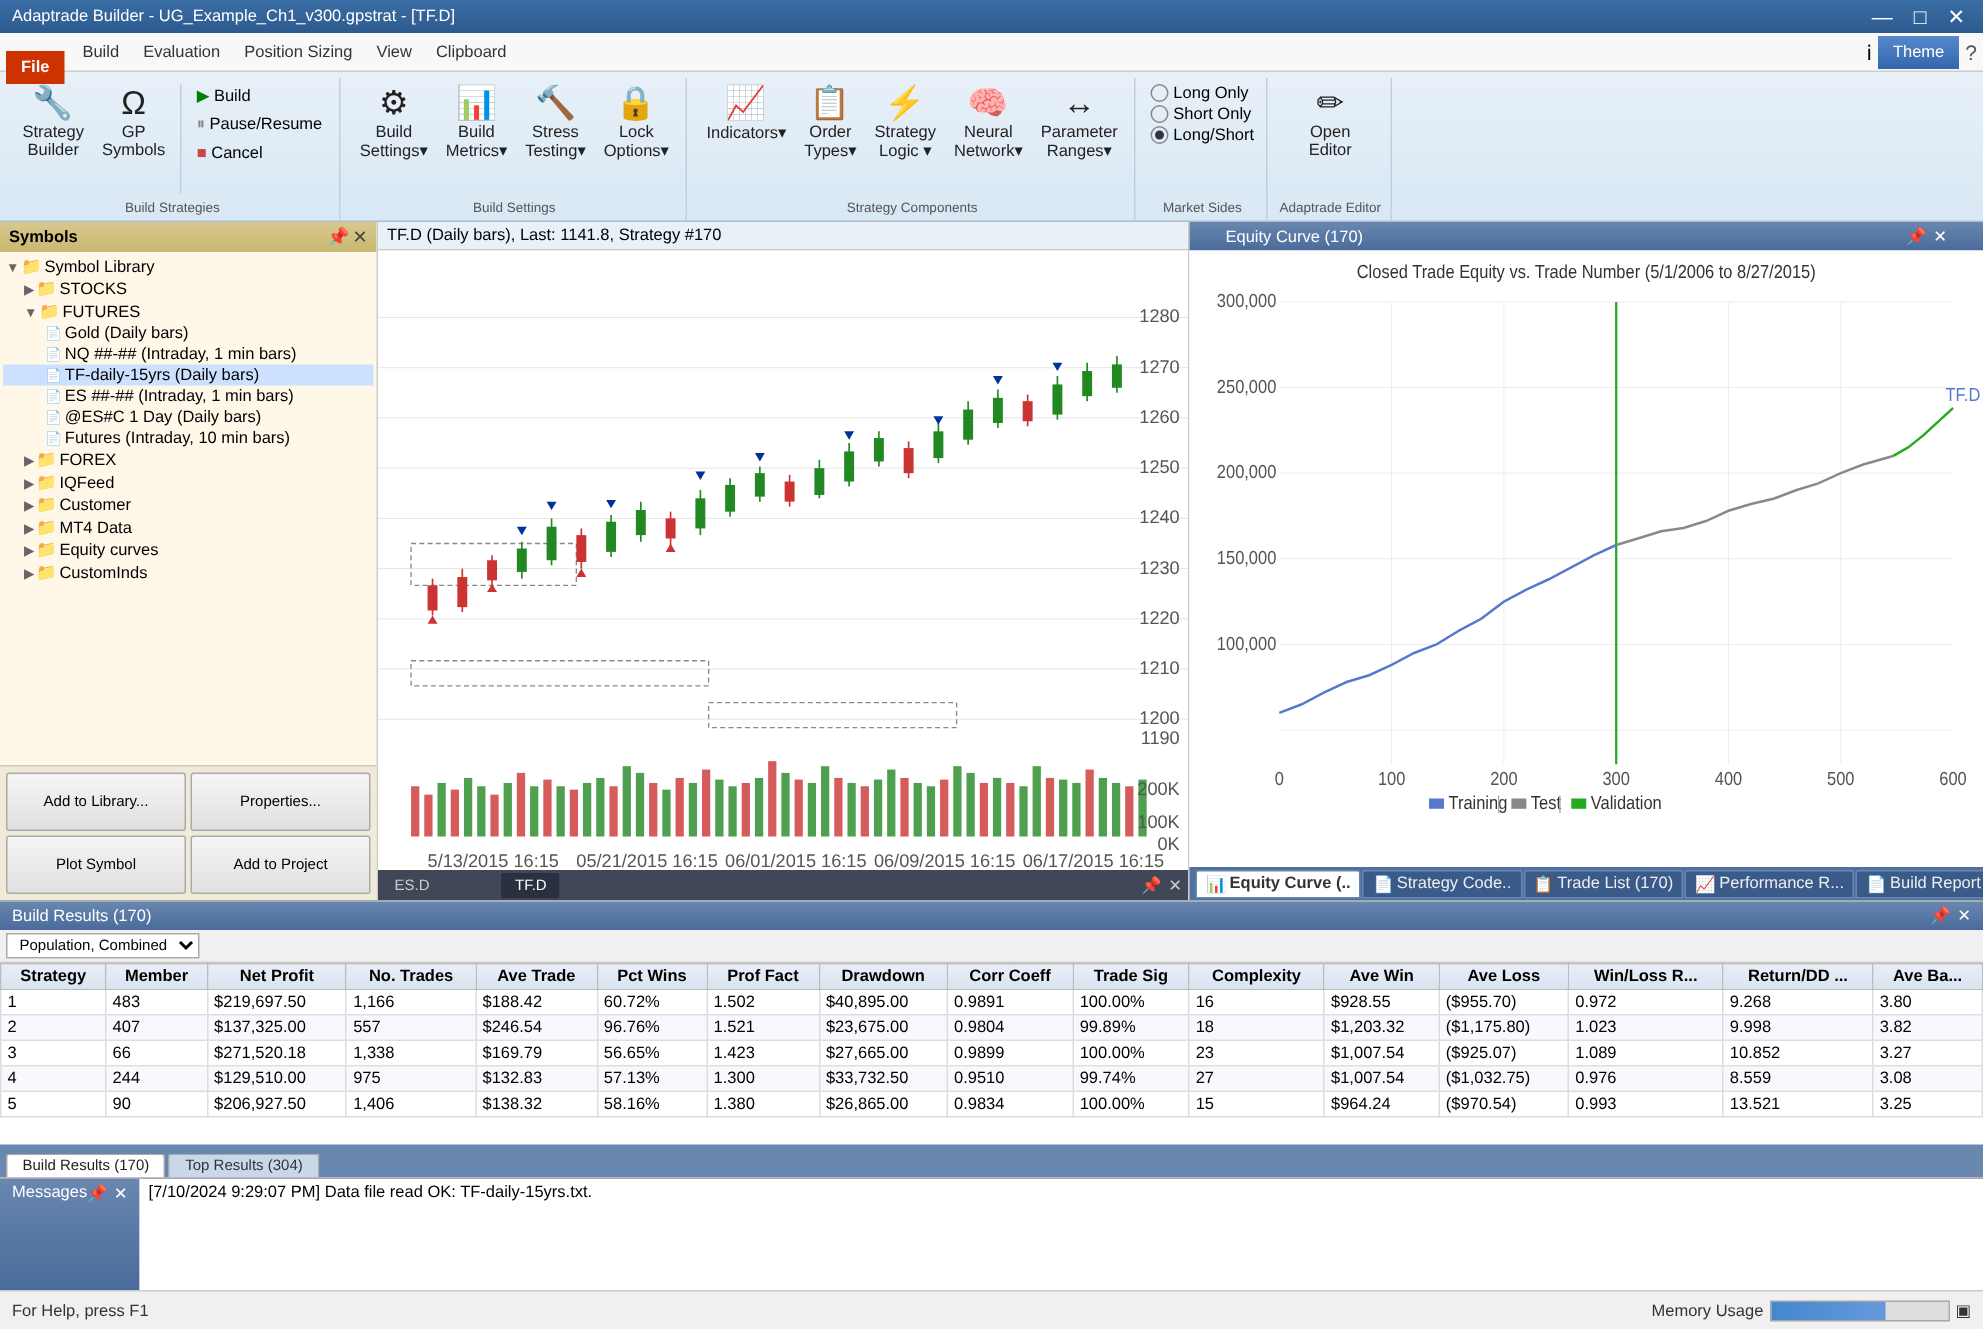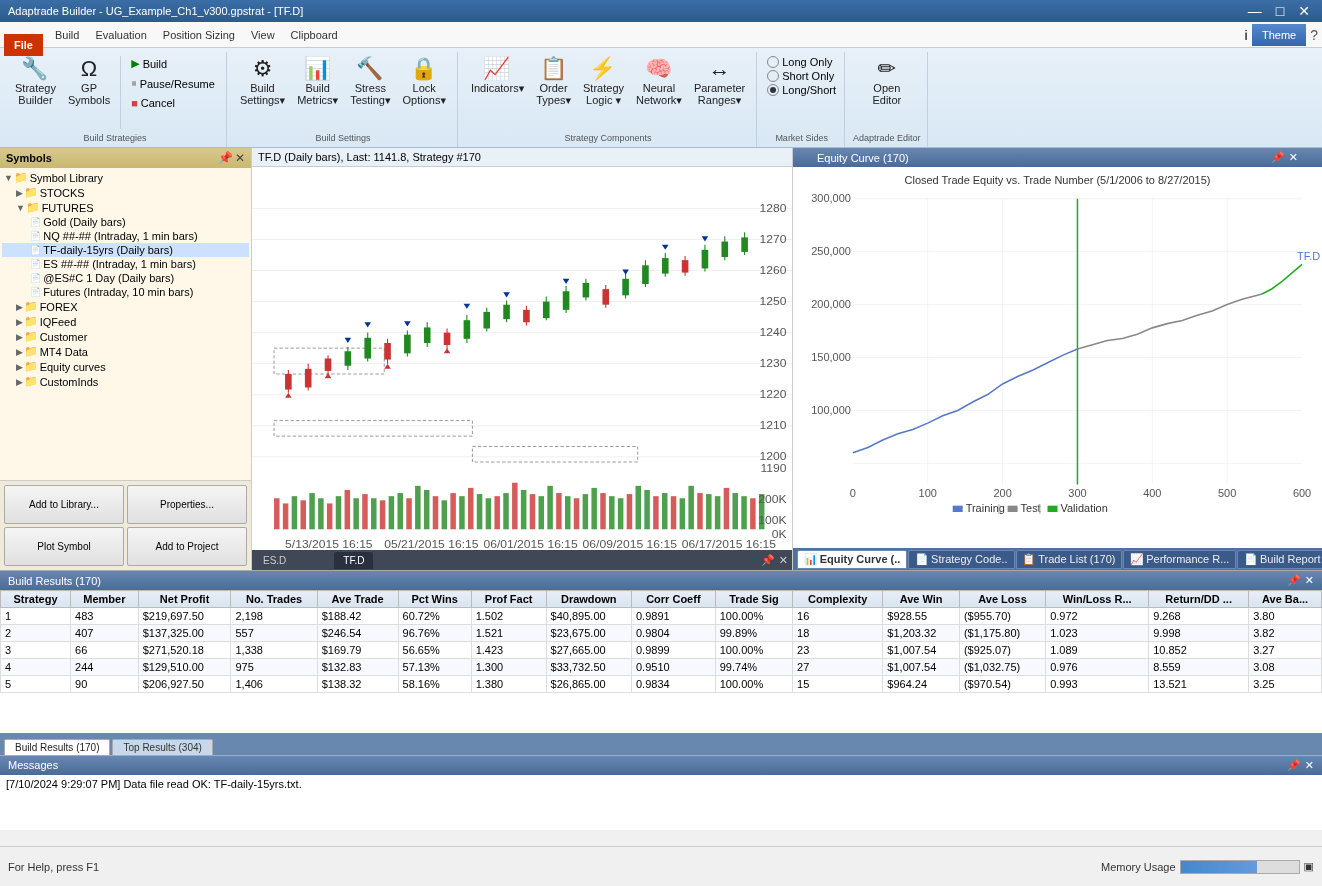--- a/index.html
+++ b/index.html
@@ -302,28 +302,27 @@
       display: flex;
       align-items: center;
       gap: 2px;
     }
     .eq-tab.active { background: #fff; color: #333; font-weight: bold; }
 
     
     .status-bar {
       background: #f0f0f0;
       border-top: 1px solid #ccc;
-      height: 40px;
+      height: 26px;
       display: flex;
       align-items: center;
       padding: 0 8px;
       justify-content: space-between;
       font-size: 10px;
       color: #333;
-      margin-top: 16px;
     }
     .memory-bar-container {
       display: flex;
       align-items: center;
       gap: 4px;
     }
     .memory-bar {
       width: 120px;
       height: 14px;
       background: #ddd;
@@ -334,21 +333,21 @@
       background: linear-gradient(to right, #4488cc, #6699dd);
       width: 65%;
     }
 
     
     .messages-panel {
       height: 75px;
       background: #f0abfc;
       border-top: 1px solid #aaa;
       display: flex;
-      flex-direction: column;
+      flex-direction: row;
     }
     .messages-header {
       background: linear-gradient(to bottom, #6888b0, #4a6a9a);
       color: white;
       padding: 3px 8px;
       font-size: 11px;
       display: flex;
       justify-content: space-between;
     }
     .messages-content {
@@ -936,20 +935,25 @@
   </div>
 
   <div class="build-results">
     <div class="results-header">
       <span>Build Results (170)</span>
       <div style="display:flex;gap:4px;">
         <span style="cursor:pointer;">📌</span>
         <span style="cursor:pointer;">✕</span>
       </div>
     </div>
+    <div class="results-toolbar">
+      <select class="dropdown-select">
+        <option>Population, Combined</option>
+      </select>
+    </div>
     <div class="results-table-wrap">
       <table class="results-table">
         <thead>
           <tr>
             <th>Strategy</th>
             <th>Member</th>
             <th>Net Profit</th>
             <th>No. Trades</th>
             <th>Ave Trade</th>
             <th>Pct Wins</th>
@@ -963,21 +967,21 @@
             <th>Win/Loss R...</th>
             <th>Return/DD ...</th>
             <th>Ave Ba...</th>
           </tr>
         </thead>
         <tbody>
           <tr>
             <td>1</td>
             <td>483</td>
             <td>$219,697.50</td>
-            <td>2,198</td>
+            <td>1,166</td>
             <td>$188.42</td>
             <td>60.72%</td>
             <td>1.502</td>
             <td>$40,895.00</td>
             <td>0.9891</td>
             <td>100.00%</td>
             <td>16</td>
             <td>$928.55</td>
             <td>($955.70)</td>
             <td>0.972</td>

